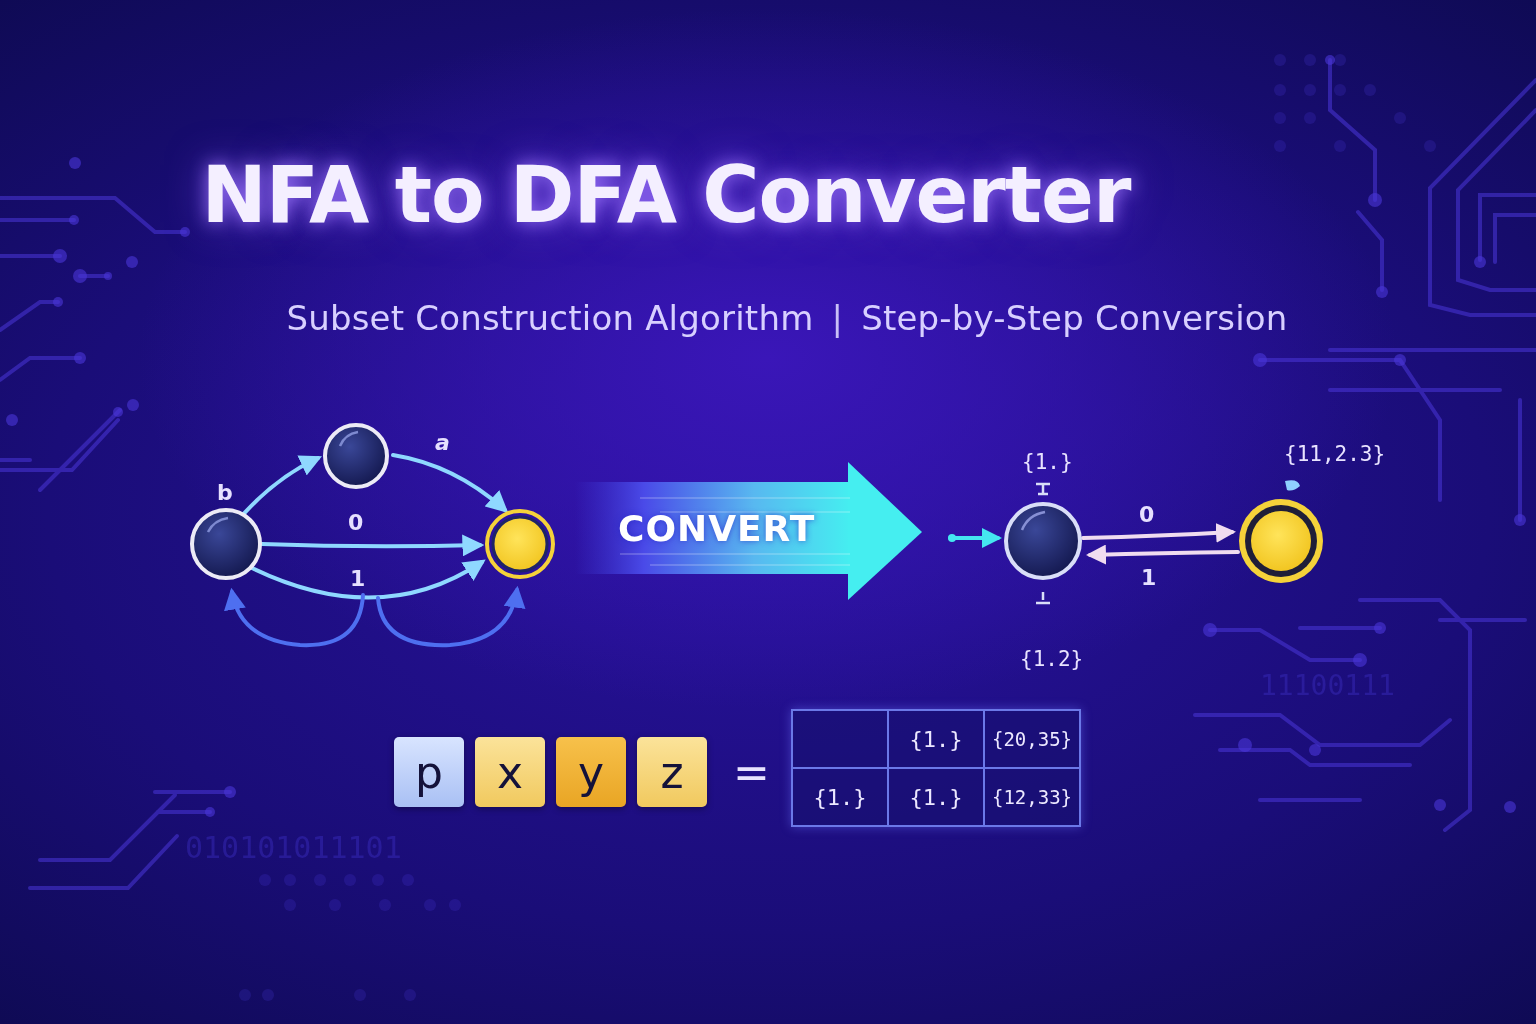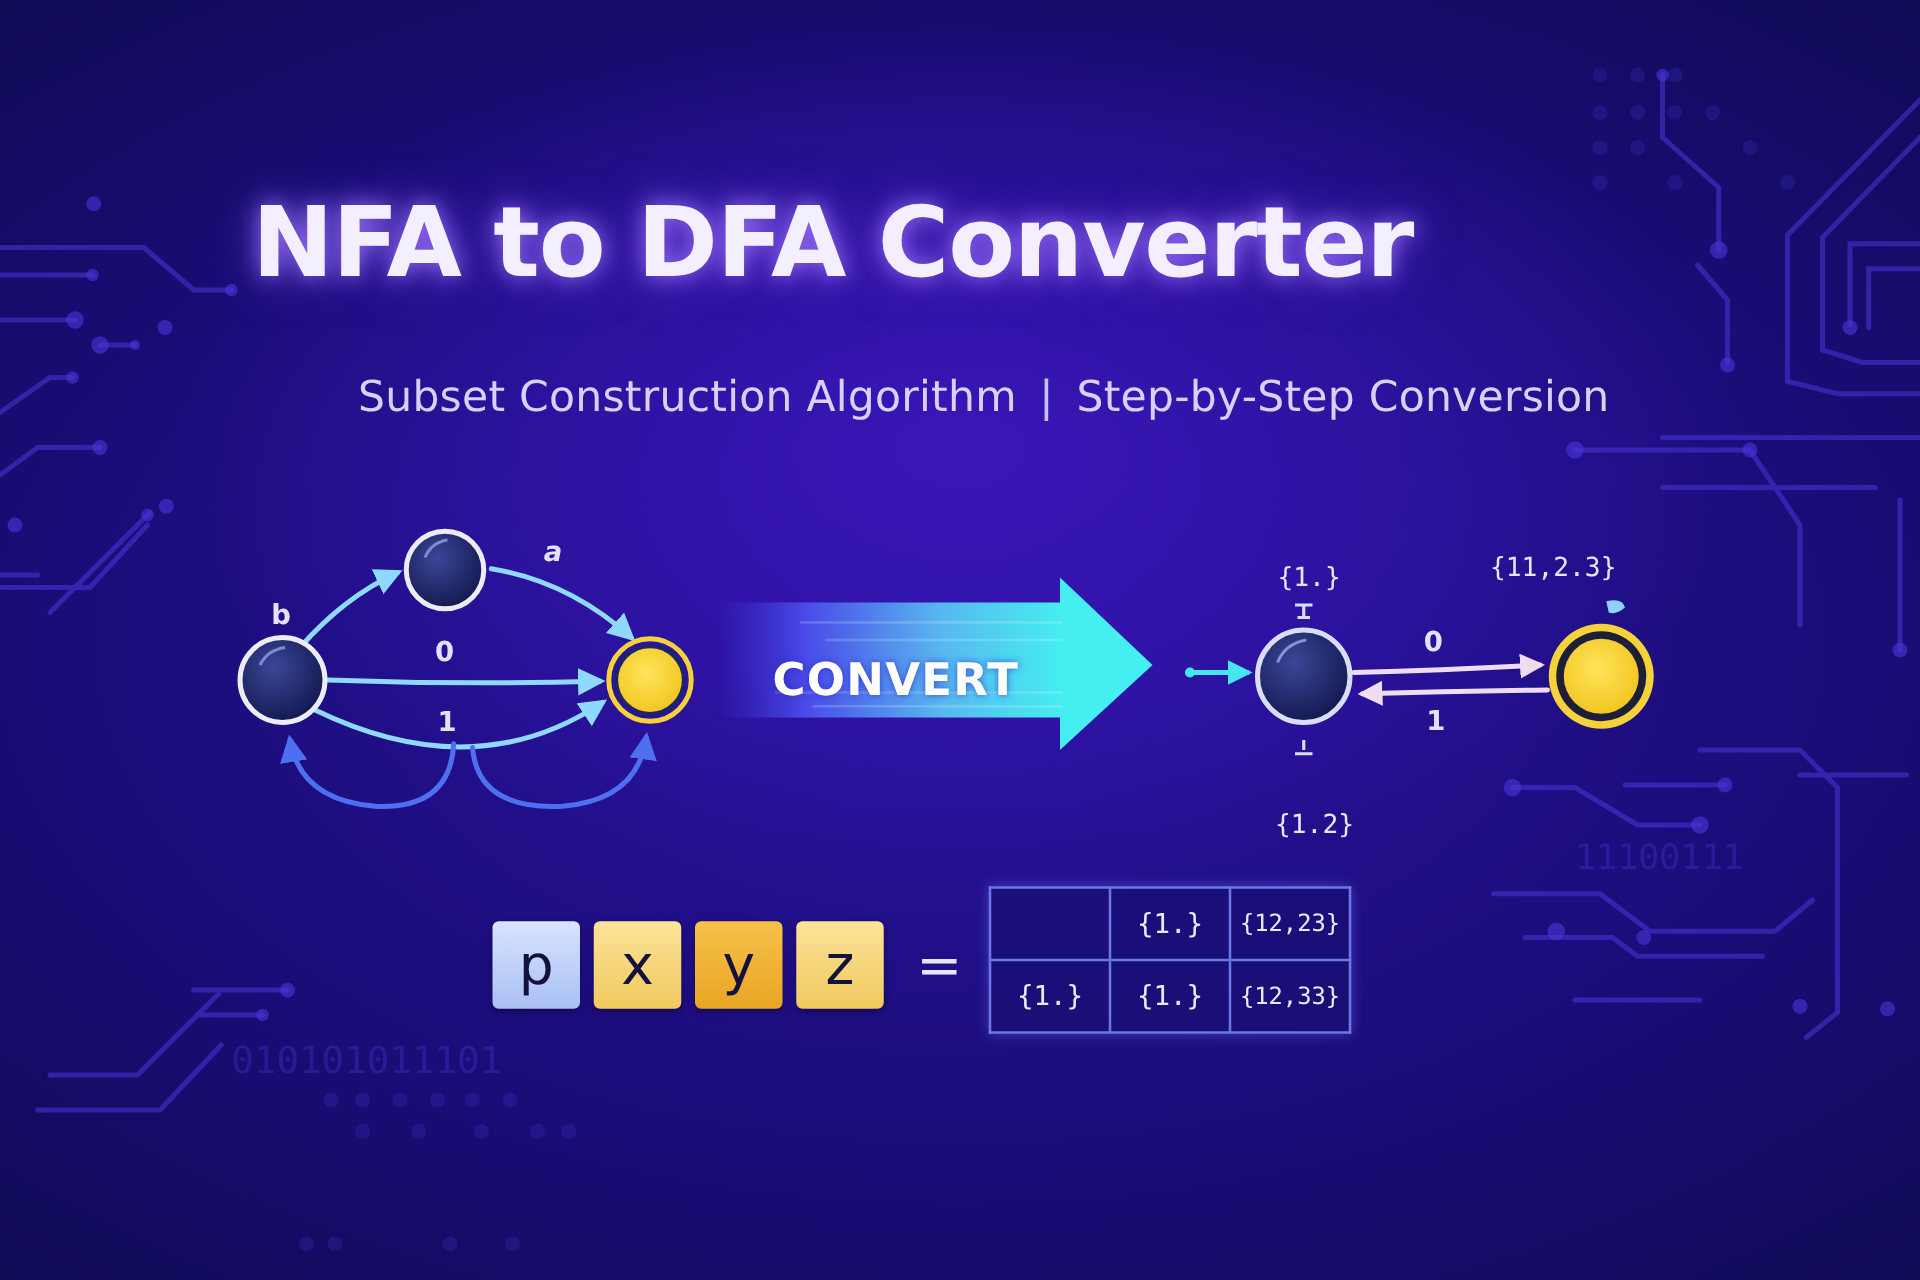--- a/index.html
+++ b/index.html
@@ -16,21 +16,21 @@
     font-size: 78px; font-weight: bold; color: #f4efff; letter-spacing: -1px;
     text-shadow: 0 0 18px rgba(160,120,255,0.9), 0 0 40px rgba(140,90,255,0.6);
   }
   .subtitle {
     position: absolute; left: 0; top: 298px; width: 1536px; text-align: center;
     font-size: 34px; color: #d8d0ff; letter-spacing: 0.2px; margin-left: 19px;
   }
   .subtitle .sep { display: inline-block; margin: 0 18px; color: #c9c0f7; }
   .diagram { position: absolute; left: 0; top: 0; }
   .convert-label {
-    position: absolute; left: 618px; top: 524px; font-size: 36px; font-weight: bold;
+    position: absolute; left: 618px; top: 508px; font-size: 36px; font-weight: bold;
     color: #ffffff; letter-spacing: 1px; text-shadow: 0 0 6px rgba(40,40,200,0.7);
   }
   .lbl { position: absolute; color: #e6e0ff; font-weight: bold; font-size: 22px; }
   .set-lbl { position: absolute; color: #e8e3ff; font-size: 21px; font-family: "DejaVu Sans Mono", monospace; }
   .tiles { position: absolute; left: 394px; top: 737px; display: flex; gap: 11px; }
   .tile {
     width: 70px; height: 70px; border-radius: 5px; display: flex; align-items: center; justify-content: center;
     font-size: 44px; color: #14123a; box-shadow: 0 2px 6px rgba(0,0,0,0.35);
   }
   .tile.p { background: linear-gradient(180deg,#d8e4ff,#a9c0f4); }
@@ -255,38 +255,38 @@
 
 <div class="lbl" style="left:217px; top:480px;">b</div>
 <div class="lbl" style="left:435px; top:430px; font-style:italic;">a</div>
 <div class="lbl" style="left:348px; top:510px;">0</div>
 <div class="lbl" style="left:350px; top:566px;">1</div>
 
 <div class="convert-label">CONVERT</div>
 
 <div class="set-lbl" style="left:1022px; top:450px;">{1.}</div>
 <div class="set-lbl" style="left:1020px; top:607px;margin-top:40px;">{1.2}</div>
-<div class="set-lbl" style="left:1192px; top:442px;">{11,2.3}</div>
+<div class="set-lbl" style="left:1284px; top:442px;">{11,2.3}</div>
 <div class="lbl" style="left:1139px; top:502px;">0</div>
 <div class="lbl" style="left:1141px; top:565px;">1</div>
 
 <div class="tiles">
   <div class="tile p">p</div>
   <div class="tile x">x</div>
   <div class="tile y">y</div>
   <div class="tile z">z</div>
 </div>
 <div class="equals">=</div>
 
 <table class="tbl">
   <tbody>
       <tr>
     <td></td>
     <td>{1.}</td>
-    <td class="small">{12,23}</td>
+    <td class="small">{20,35}</td>
   </tr>
   <tr>
     <td>{1.}</td>
     <td>{1.}</td>
     <td class="small">{12,33}</td>
   </tr>
 </tbody>
   </table>
 
 </body></html>

